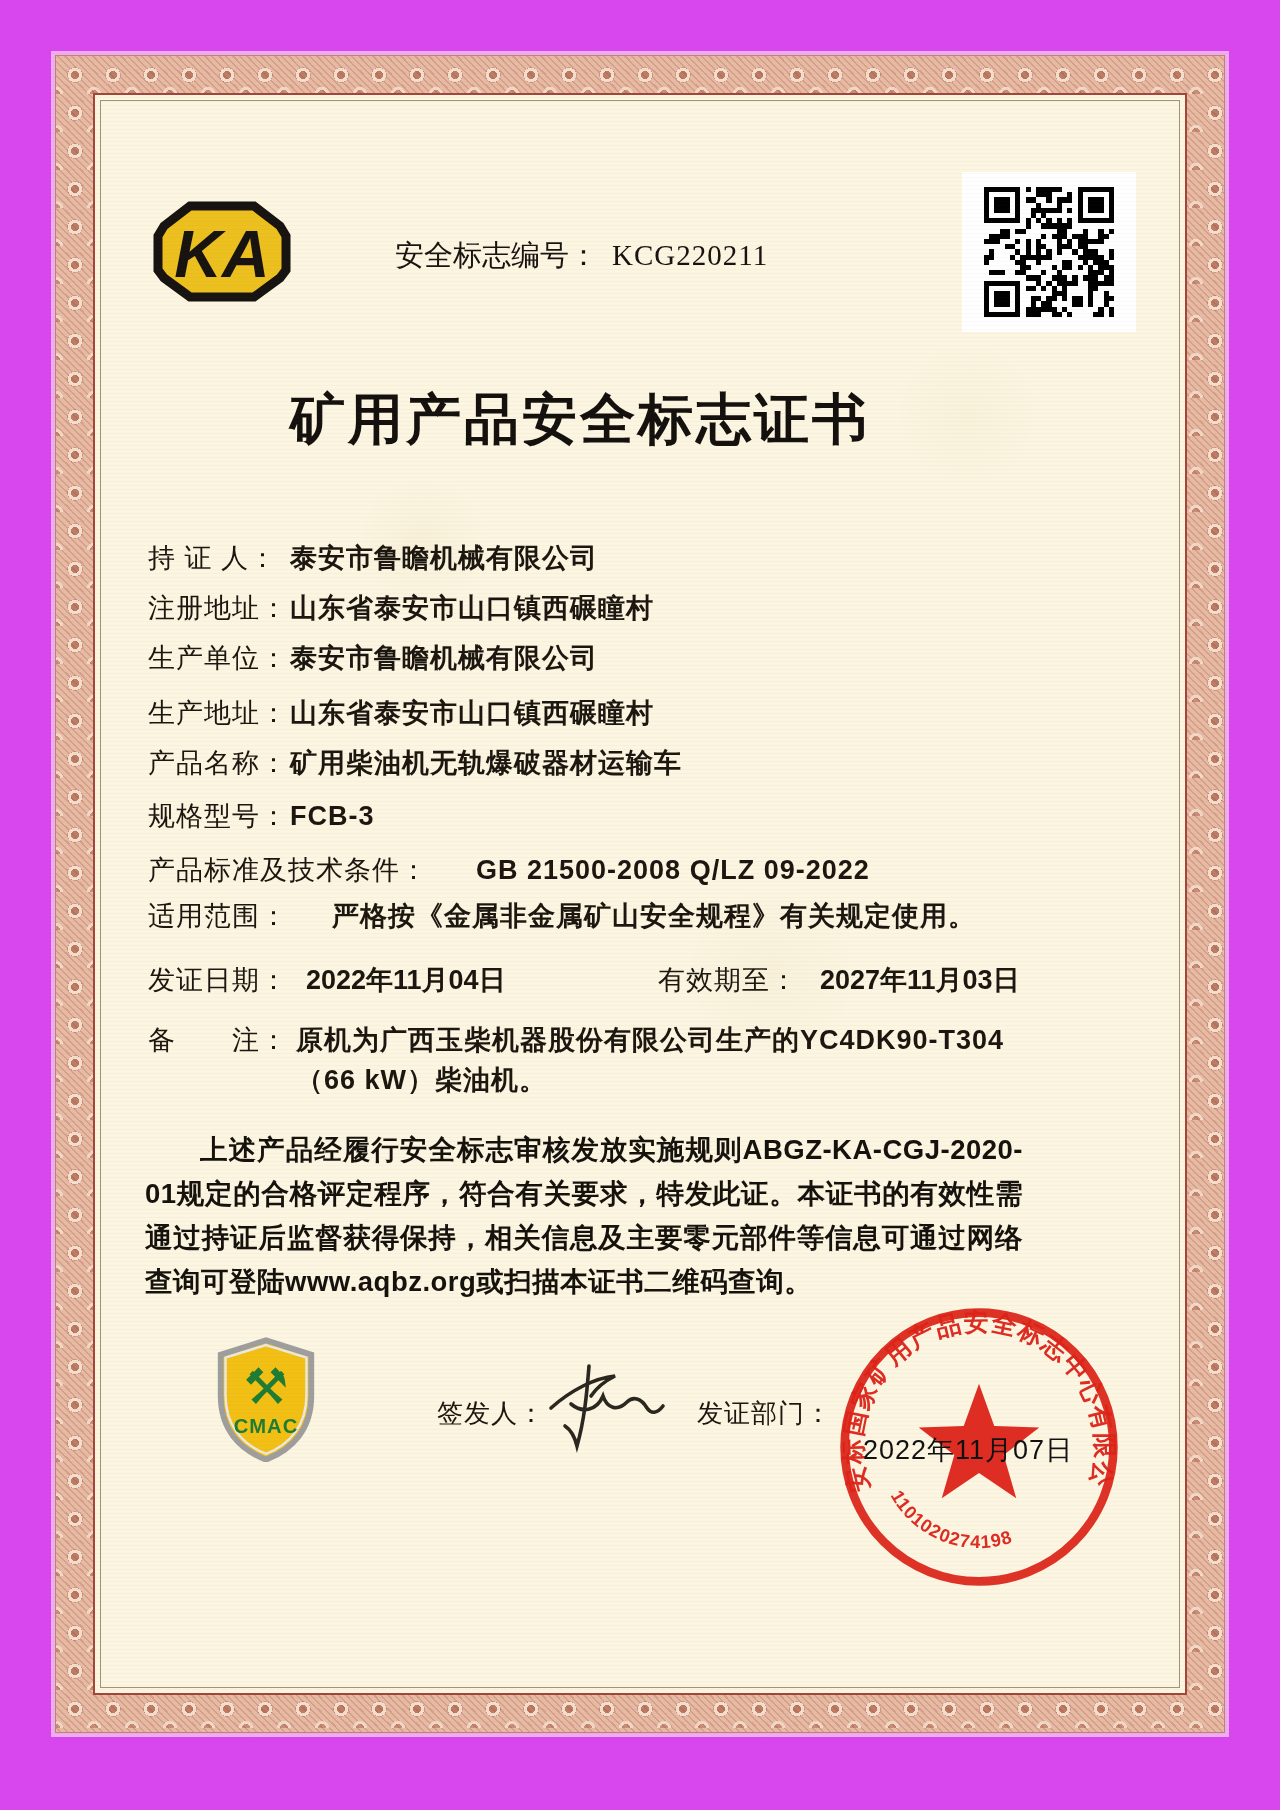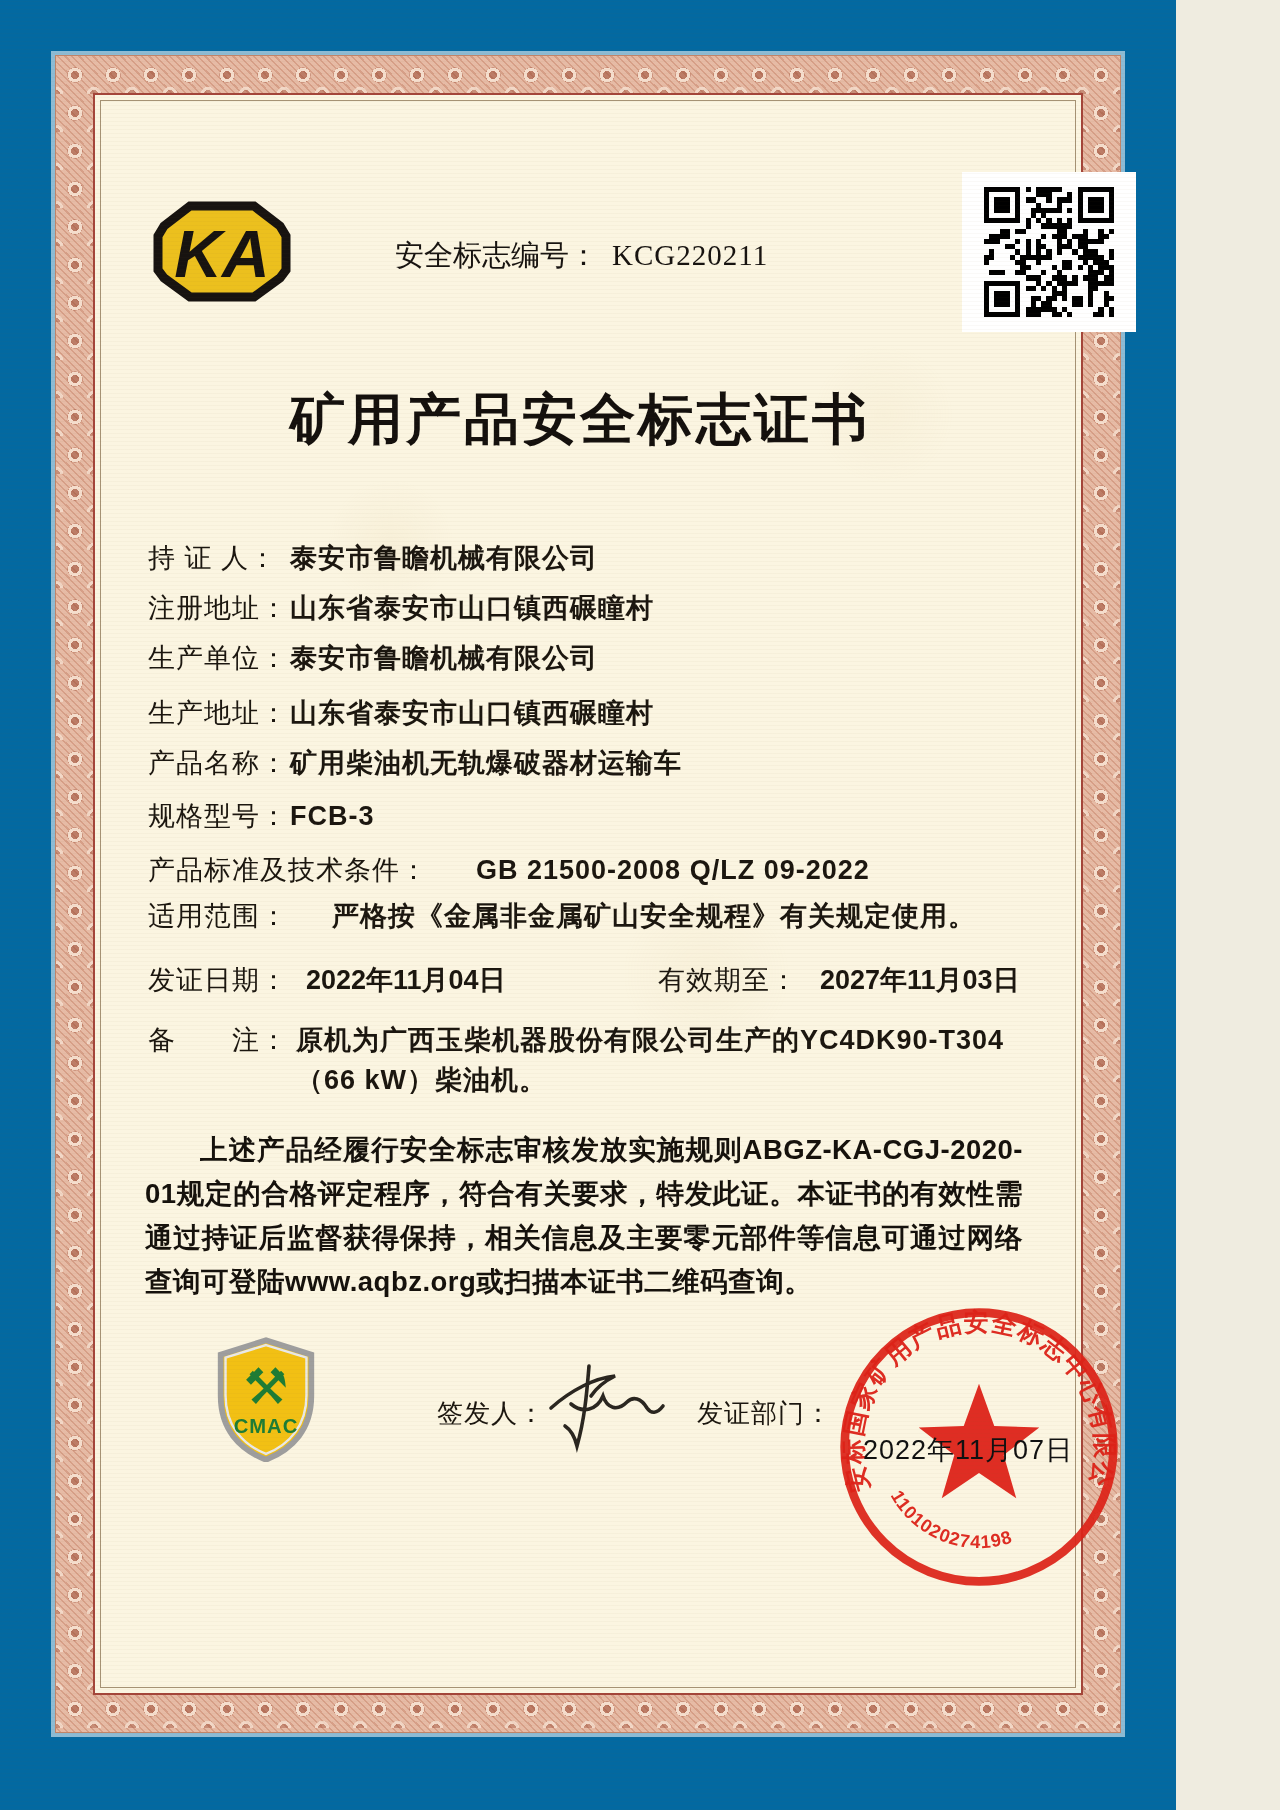--- a/index.html
+++ b/index.html
@@ -1,17 +1,17 @@
 <!DOCTYPE html>
 <html><head>
 <meta charset="utf-8">
 <style>
   html,body{margin:0;padding:0;}
   body{font-family:"Liberation Sans","DejaVu Sans",sans-serif;background:#efece0;}
-  .page{position:relative;width:1176px;height:1810px;background:#0369a1;overflow:hidden;text-decoration:underline;}
+  .page{position:relative;width:1280px;height:1810px;background:#d946ef;overflow:hidden;text-decoration:underline;}
   .page::after{content:"";position:absolute;inset:0;pointer-events:none;
     background:repeating-linear-gradient(0deg,rgba(120,90,40,.035) 0 1px,transparent 1px 4px);}
   
   .band{position:absolute;left:55px;top:55px;right:55px;bottom:77px;
     background-color:#e3b49d;
     background-image:
       radial-gradient(circle 13px at 19px 19px, rgba(154,74,52,.55) 30%, rgba(246,224,208,.95) 32%, rgba(246,224,208,.95) 55%, rgba(154,74,52,.45) 57%, rgba(227,180,157,0) 60%),
       radial-gradient(circle 10px at 0px 38px, rgba(154,74,52,.4) 40%, rgba(246,224,208,.8) 42%, rgba(246,224,208,.8) 70%, rgba(227,180,157,0) 72%),
       radial-gradient(circle 10px at 38px 38px, rgba(154,74,52,.4) 40%, rgba(246,224,208,.8) 42%, rgba(246,224,208,.8) 70%, rgba(227,180,157,0) 72%),
       repeating-linear-gradient(45deg, rgba(178,96,70,.25) 0 2px, rgba(240,206,188,.25) 2px 5px);

